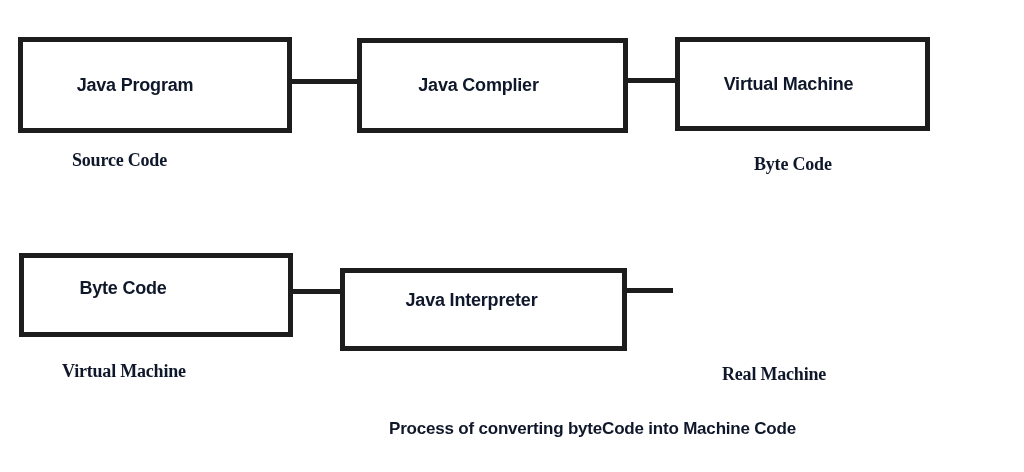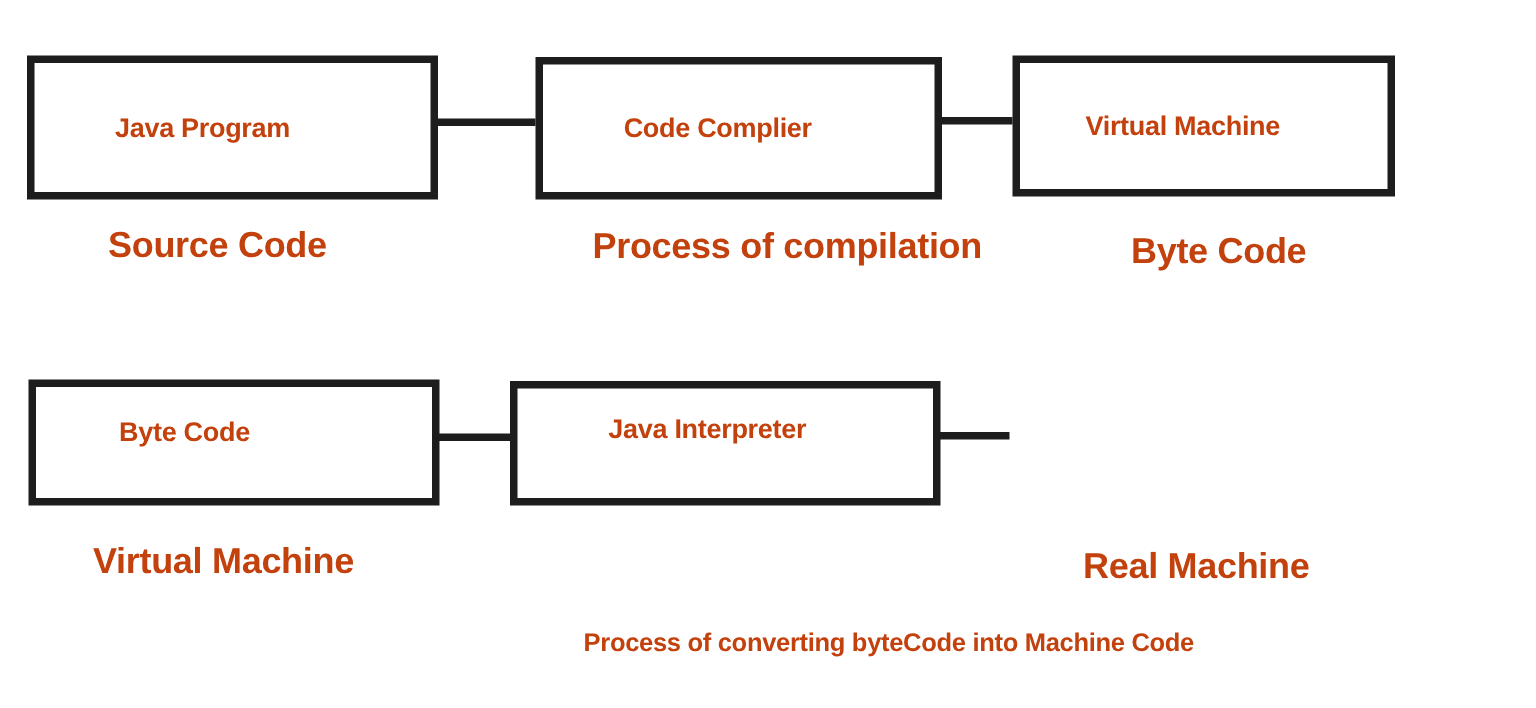--- a/index.html
+++ b/index.html
@@ -6,21 +6,21 @@
     margin: 0;
     padding: 0;
     background: #ffffff;
   }
   .canvas {
     position: relative;
     width: 1024px;
     height: 472px;
     background: #ffffff;
     font-family: "Liberation Sans", sans-serif;
-    color: #c2410c;
+    color: #0f172a;
     overflow: hidden;
   }
   .fbox {
     position: absolute;
     box-sizing: border-box;
     border: 5px solid #1d1d1d;
     background: #ffffff;
     display: flex;
     align-items: center;
     justify-content: center;
@@ -30,41 +30,42 @@
     white-space: nowrap;
   }
   .connector {
     position: absolute;
     height: 5px;
     background: #1d1d1d;
   }
   .sublabel {
     position: absolute;
     font-weight: bold;
-    font-size: 24px;
+    font-size: 18px;
     letter-spacing: -0.2px;
     white-space: nowrap;
+    font-family: Liberation Serif, serif;
   }
   .caption {
     position: absolute;
     font-weight: bold;
     font-size: 17px;
     letter-spacing: -0.2px;
     text-align: right;
     white-space: nowrap;
   }
 
   
   .box-1 { left: 18px;  top: 37px;  width: 274px; height: 96px; padding-right: 40px; }
   .box-2 { left: 357px; top: 38px;  width: 271px; height: 95px; padding-right: 28px; }
   .box-3 { left: 675px; top: 37px;  width: 255px; height: 94px; padding-right: 28px; }
 
   
   .box-4 { left: 19px;  top: 253px; width: 274px; height: 84px; padding-right: 66px; padding-bottom: 14px; }
-  .box-5 { left: 340px; top: 254px; width: 287px; height: 83px; padding-right: 24px; padding-bottom: 18px; }
+  .box-5 { left: 340px; top: 268px; width: 287px; height: 83px; padding-right: 24px; padding-bottom: 18px; }
   .box-6 { left: 672px; top: 253px; width: 246px; height: 83px; padding-right: 18px; padding-bottom: 14px; }
 
   
   .conn-1 { left: 290px; top: 79px;  width: 68px; }
   .conn-2 { left: 626px; top: 78px;  width: 50px; }
   .conn-3 { left: 291px; top: 289px; width: 50px; }
   .conn-4 { left: 625px; top: 288px; width: 48px; }
 
   
   .sub-1 { left: 72px;  top: 150px; }
@@ -79,29 +80,28 @@
 </head>
 <body>
 
 <div class="canvas">
 
   <div class="fbox box-1">
     <span>Java Program</span>
   </div>
   <div class="connector conn-1"></div>
   <div class="fbox box-2">
-    <span>Code Complier</span>
+    <span>Java Complier</span>
   </div>
   <div class="connector conn-2"></div>
   <div class="fbox box-3">
     <span>Virtual Machine</span>
   </div>
 
   <div class="sublabel sub-1">Source Code</div>
-  <div class="sublabel sub-2">Process of compilation</div>
   <div class="sublabel sub-3">Byte Code</div>
 
   <div class="fbox box-4">
     <span>Byte Code</span>
   </div>
   <div class="connector conn-3"></div>
   <div class="fbox box-5">
     <span>Java Interpreter</span>
   </div>
   <div class="connector conn-4"></div>

